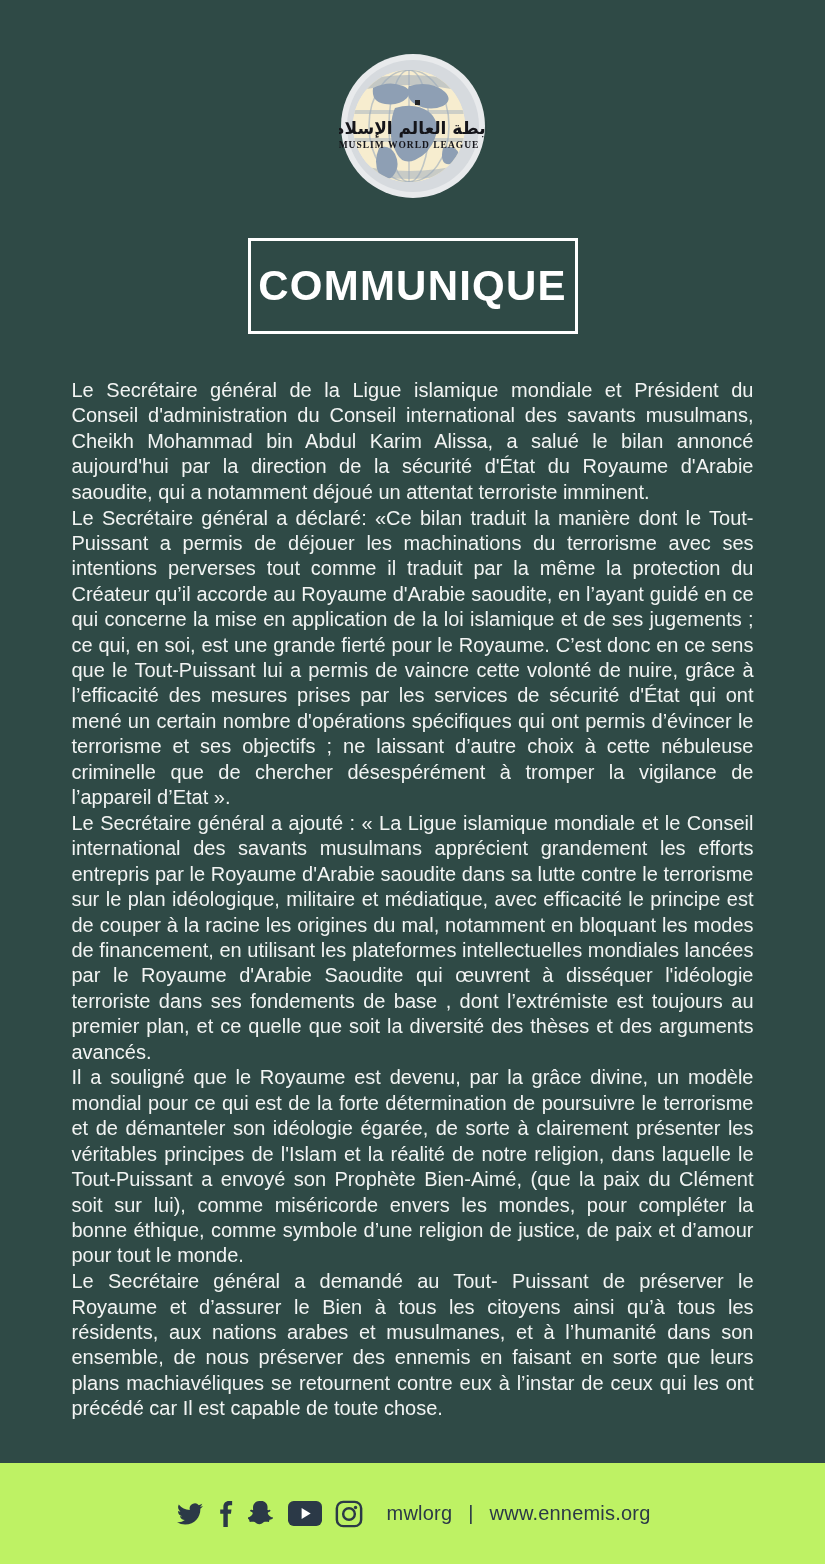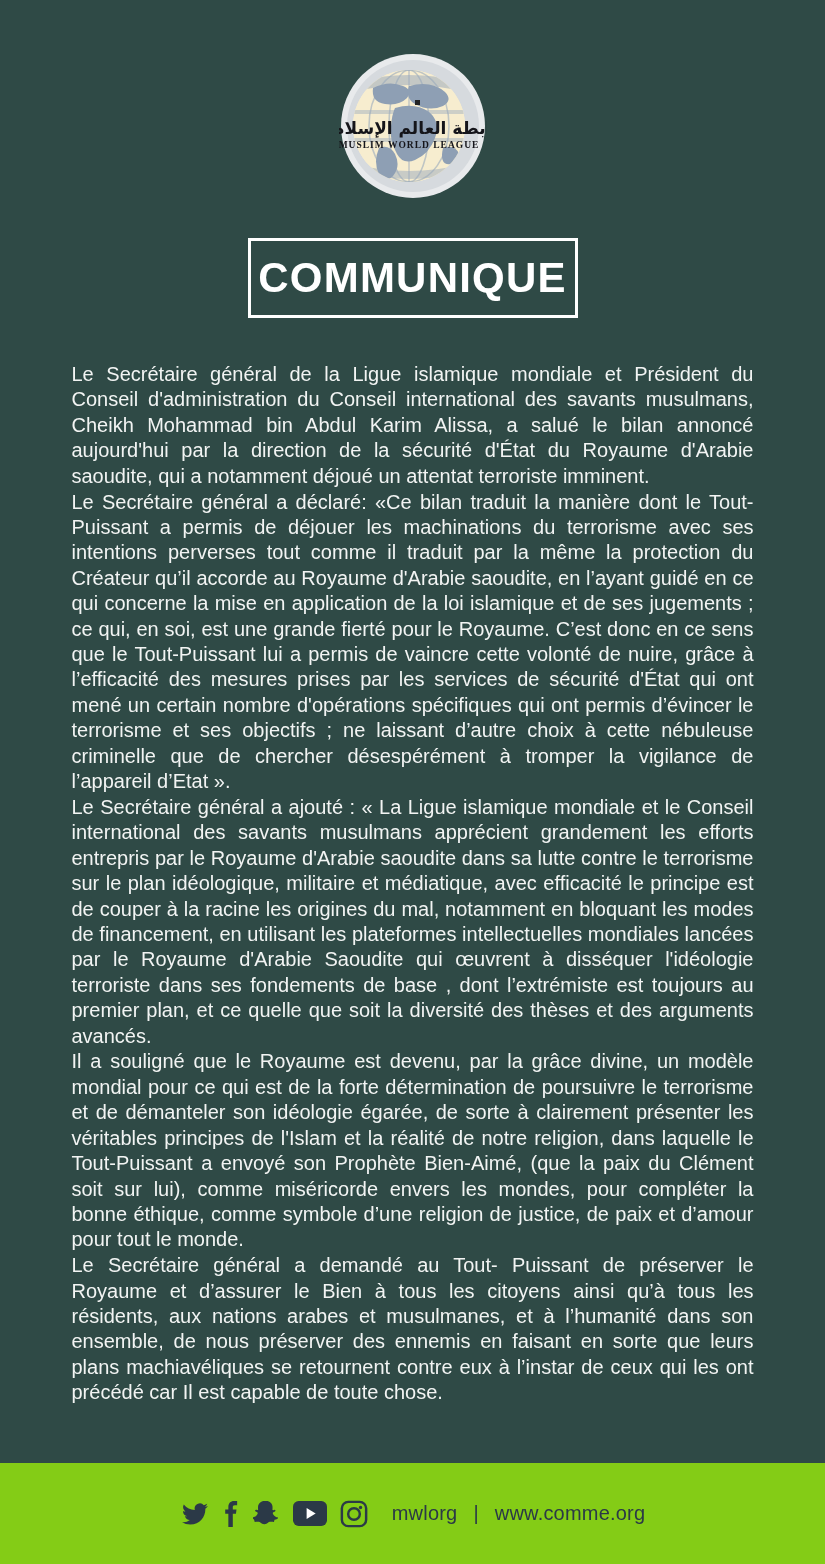--- a/index.html
+++ b/index.html
@@ -50,21 +50,21 @@
 
   
   .title-wrap {
     width: 100%;
     display: flex;
     justify-content: center;
     margin-top: 38px;
   }
   .title-box {
     width: 330px;
-    height: 80px;
+    height: 96px;
     border: 3px solid #ffffff;
     display: flex;
     align-items: center;
     justify-content: center;
   }
   .title-text {
     color: #ffffff;
     font-size: 42px;
     font-weight: bold;
     letter-spacing: 1.2px;
@@ -86,21 +86,21 @@
     text-justify: inter-word;
     margin: 0 0 0.5px 0;
     font-family: "Liberation Sans", "DejaVu Sans", sans-serif;
     -webkit-font-smoothing: antialiased;
   }
 
   
   .footer {
     width: 825px;
     height: 101px;
-    background: #84cc16;
+    background: #bef264;
     display: flex;
     align-items: center;
     justify-content: center;
   }
   .footer-inner {
     display: flex;
     align-items: center;
     gap: 0px;
   }
   .social-row {
@@ -232,19 +232,19 @@
           </svg>
         </a>
 
       </div>
 
       <div class="footer-sep-space"></div>
 
       <div class="footer-text">
         <span class="footer-handle">mwlorg</span>
         <span class="footer-divider">|</span>
-        <span class="footer-url">www.comme.org</span>
+        <span class="footer-url">www.ennemis.org</span>
       </div>
 
     </div>
   </div>
 
 </div>
 
 </body></html>

